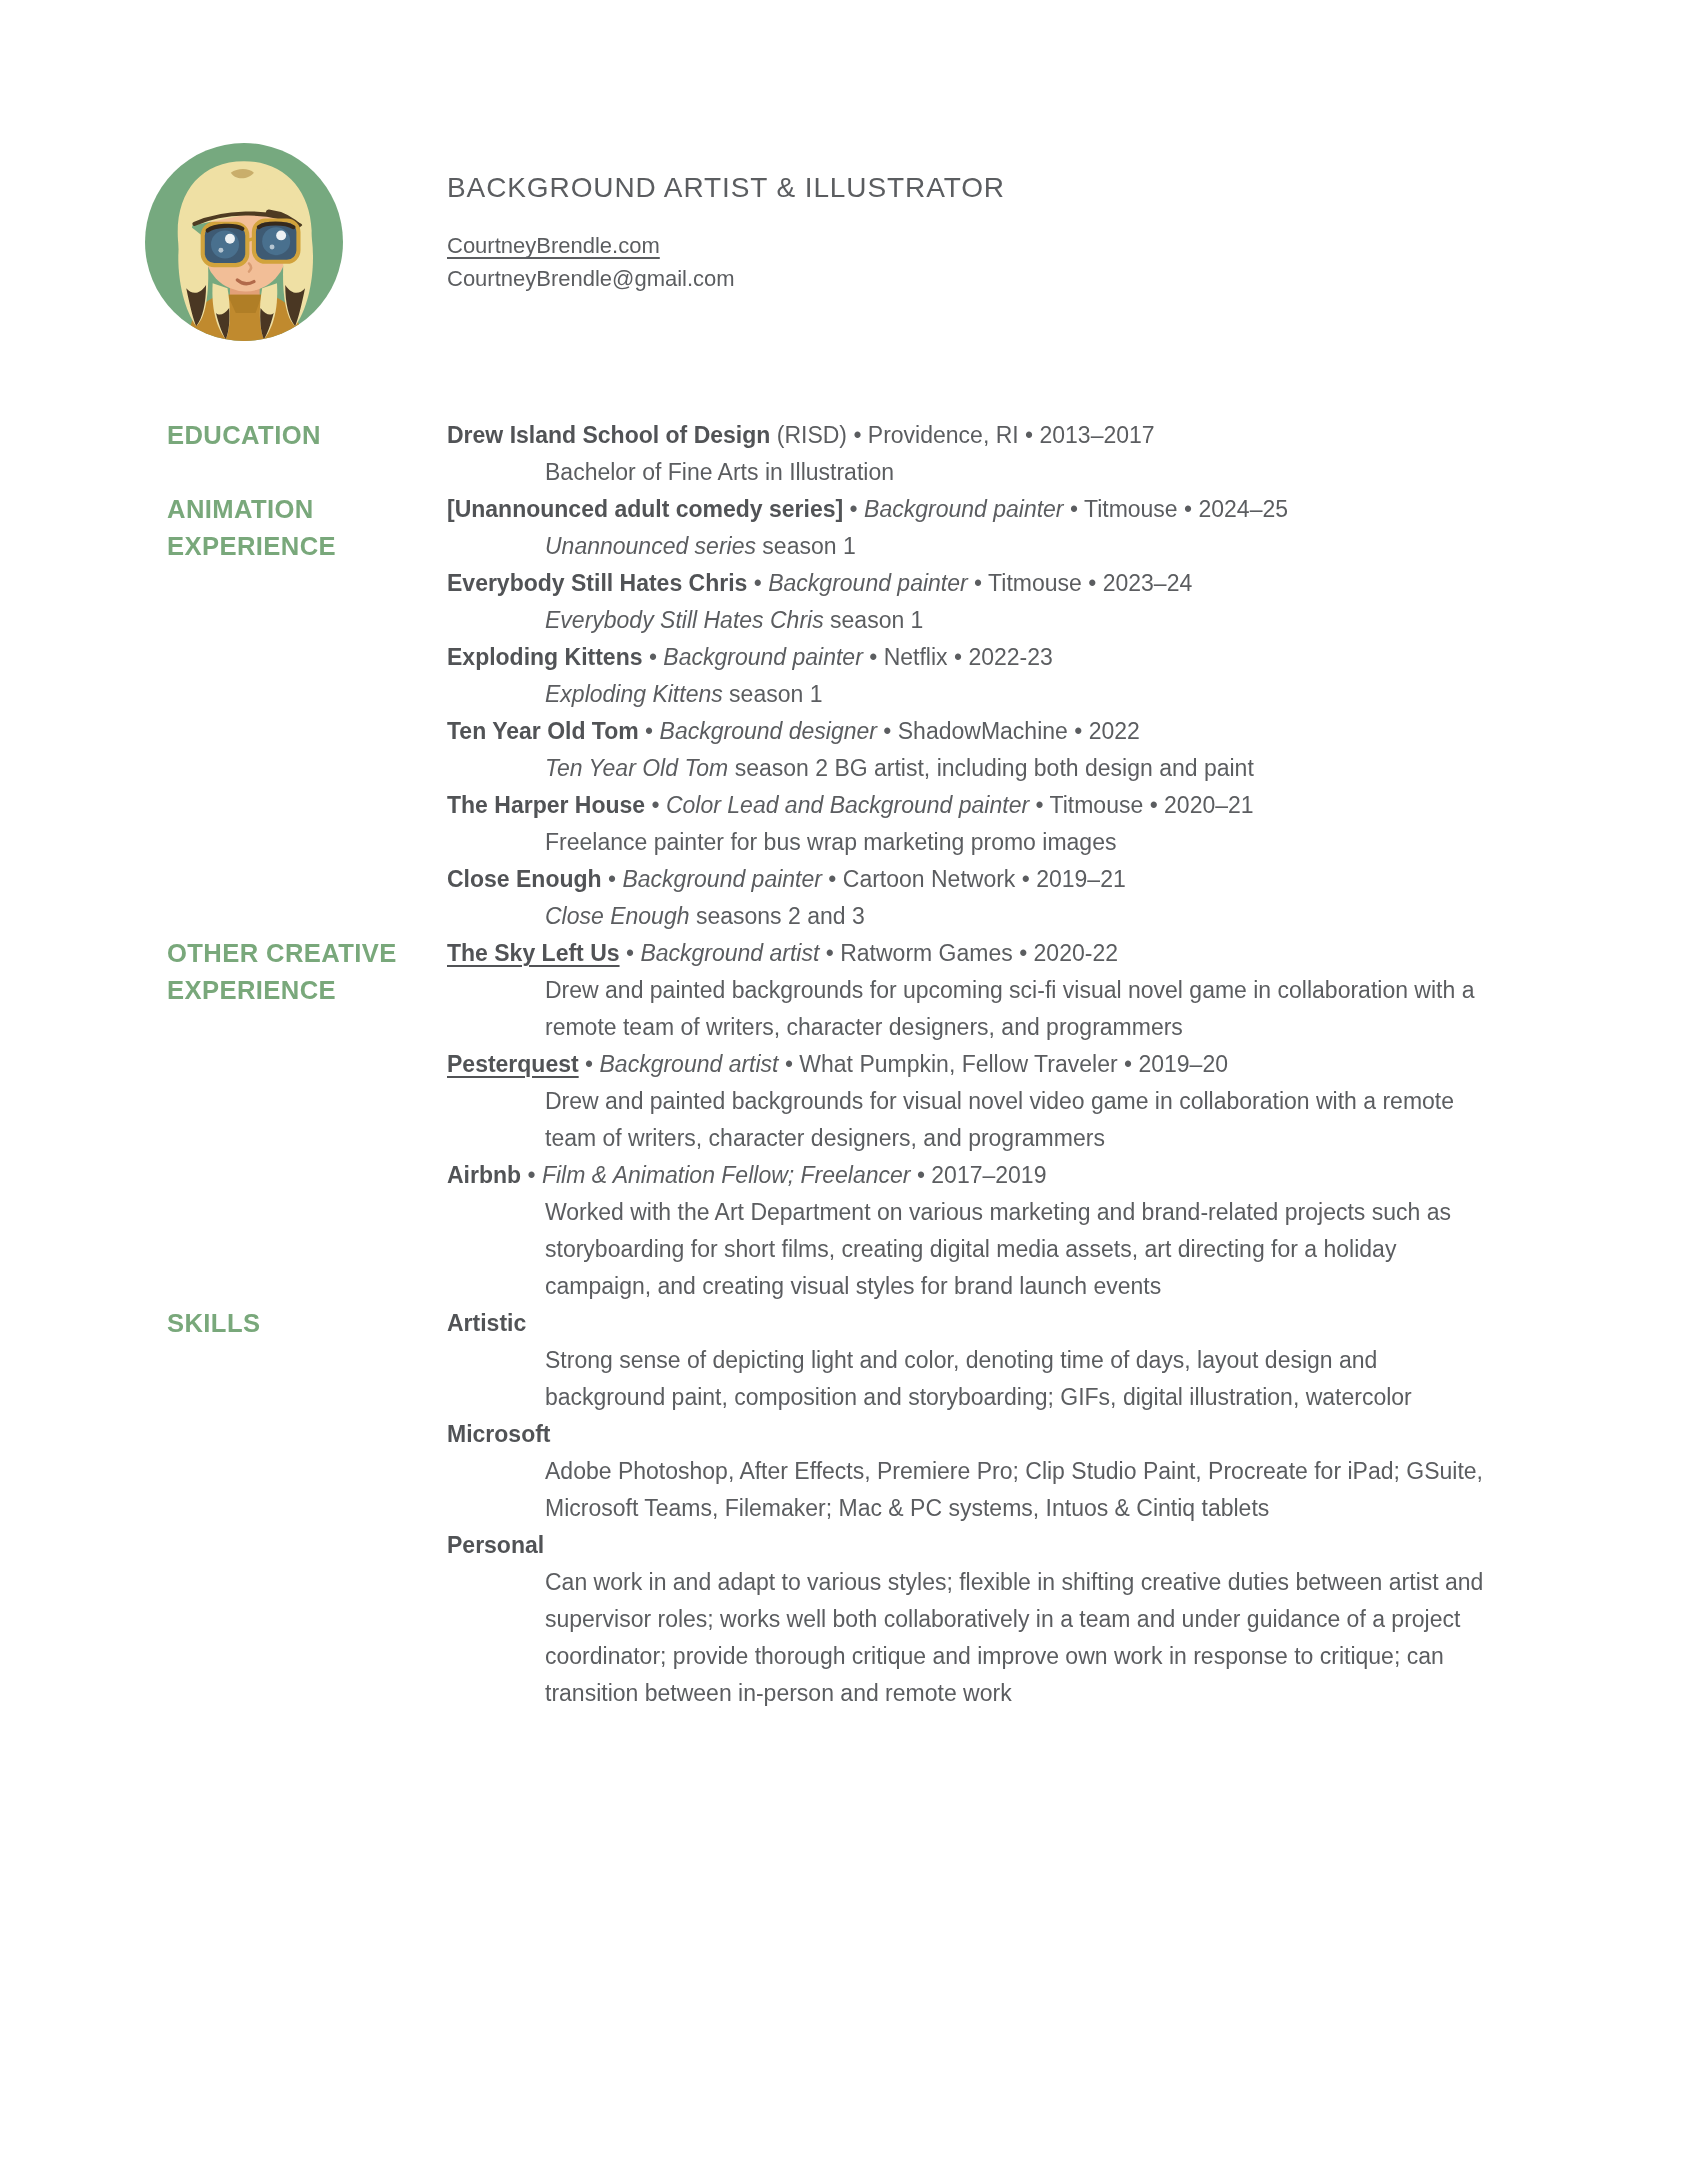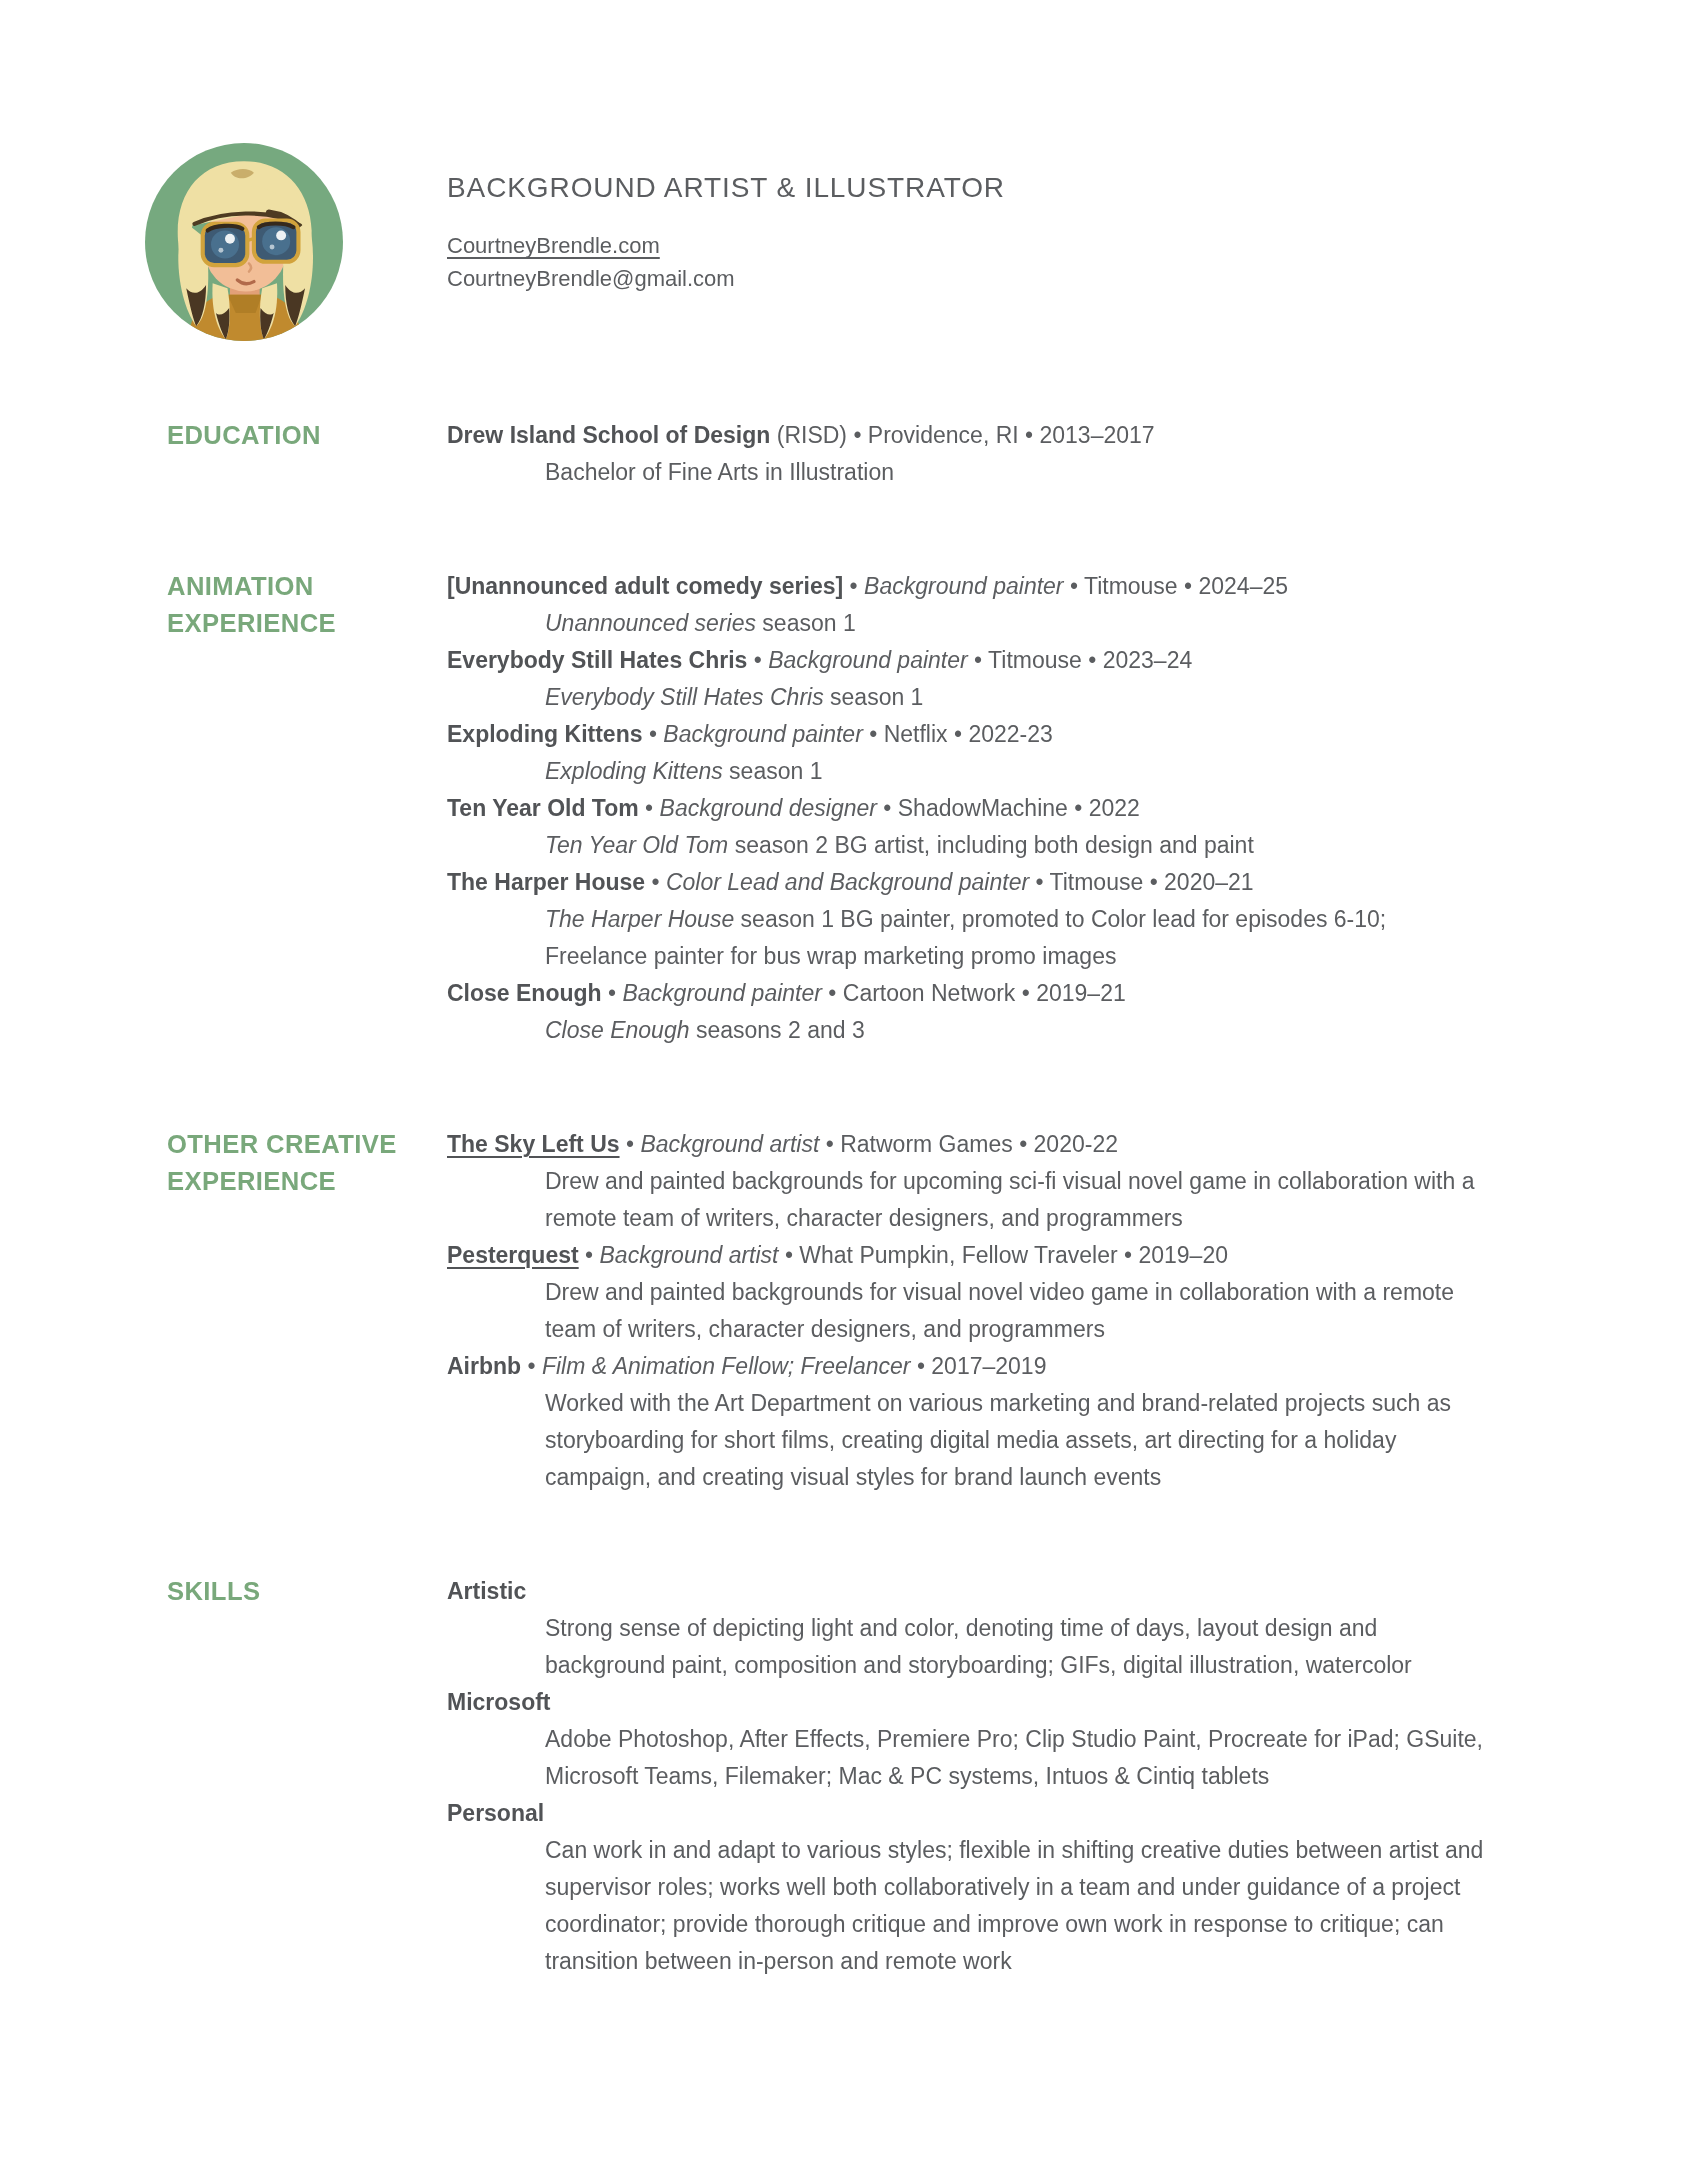--- a/index.html
+++ b/index.html
@@ -33,21 +33,21 @@
     color:var(--text);white-space:nowrap;
   }
   .links{margin-top:27px;font-size:22px;line-height:31px;color:var(--text);}
   .site{
     display:inline-block;color:var(--text);text-decoration:underline;
     text-decoration-thickness:1.7px;text-underline-offset:4.3px;cursor:pointer;
   }
   .email{margin-top:1.7px;}
   
   main{margin-left:167px;padding-right:170px;}
-  .section-row{display:flex;align-items:flex-start;margin-top:77px;}
+  .section-row{display:flex;align-items:flex-start;}
   .section-row:first-child{margin-top:0;}
   .section-heading{
     flex:0 0 280px;width:280px;padding-right:30px;
     font-size:25.6px;line-height:37px;font-weight:bold;letter-spacing:0.4px;
     color:var(--accent);
   }
   .section-body{flex:1 1 auto;font-size:23px;line-height:37px;}
   .entry-line{white-space:nowrap;}
   .sub-line{margin-left:98px;max-width:946px;}
   .seg-b{font-weight:bold;color:var(--text-bold);}
@@ -132,21 +132,20 @@
         <div class="section-body">
           <div class="entry-line"><span class="seg-b">[Unannounced adult comedy series]</span><span> • </span><span class="seg-i">Background painter</span><span> • Titmouse • 2024–25</span></div>
           <div class="sub-line"><span class="seg-i">Unannounced series</span><span> season 1</span></div>
           <div class="entry-line"><span class="seg-b">Everybody Still Hates Chris</span><span> • </span><span class="seg-i">Background painter</span><span> • Titmouse • 2023–24</span></div>
           <div class="sub-line"><span class="seg-i">Everybody Still Hates Chris</span><span> season 1</span></div>
           <div class="entry-line"><span class="seg-b">Exploding Kittens</span><span> • </span><span class="seg-i">Background painter</span><span> • Netflix • 2022-23</span></div>
           <div class="sub-line"><span class="seg-i">Exploding Kittens</span><span> season 1</span></div>
           <div class="entry-line"><span class="seg-b">Ten Year Old Tom</span><span> • </span><span class="seg-i">Background designer</span><span> • ShadowMachine • 2022</span></div>
           <div class="sub-line"><span class="seg-i">Ten Year Old Tom</span><span> season 2 BG artist, including both design and paint</span></div>
           <div class="entry-line"><span class="seg-b">The Harper House</span><span> • </span><span class="seg-i">Color Lead and Background painter</span><span> • Titmouse • 2020–21</span></div>
-          <div class="sub-line"><span class="seg-i">The Harper House</span><span> season 1 BG painter, promoted to Color lead for episodes 6-10;</span></div>
           <div class="sub-line"><span>Freelance painter for bus wrap marketing promo images</span></div>
           <div class="entry-line"><span class="seg-b">Close Enough</span><span> • </span><span class="seg-i">Background painter</span><span> • Cartoon Network • 2019–21</span></div>
           <div class="sub-line"><span class="seg-i">Close Enough</span><span> seasons 2 and 3</span></div>
         </div>
       </div>
       <div class="section-row">
         <div class="section-heading">OTHER CREATIVE EXPERIENCE</div>
         <div class="section-body">
           <div class="entry-line"><span class="seg-b seg-u">The Sky Left Us</span><span> • </span><span class="seg-i">Background artist</span><span> • Ratworm Games • 2020-22</span></div>
           <div class="sub-line"><span>Drew and painted backgrounds for upcoming sci-fi visual novel game in collaboration with a remote team of writers, character designers, and programmers</span></div>

